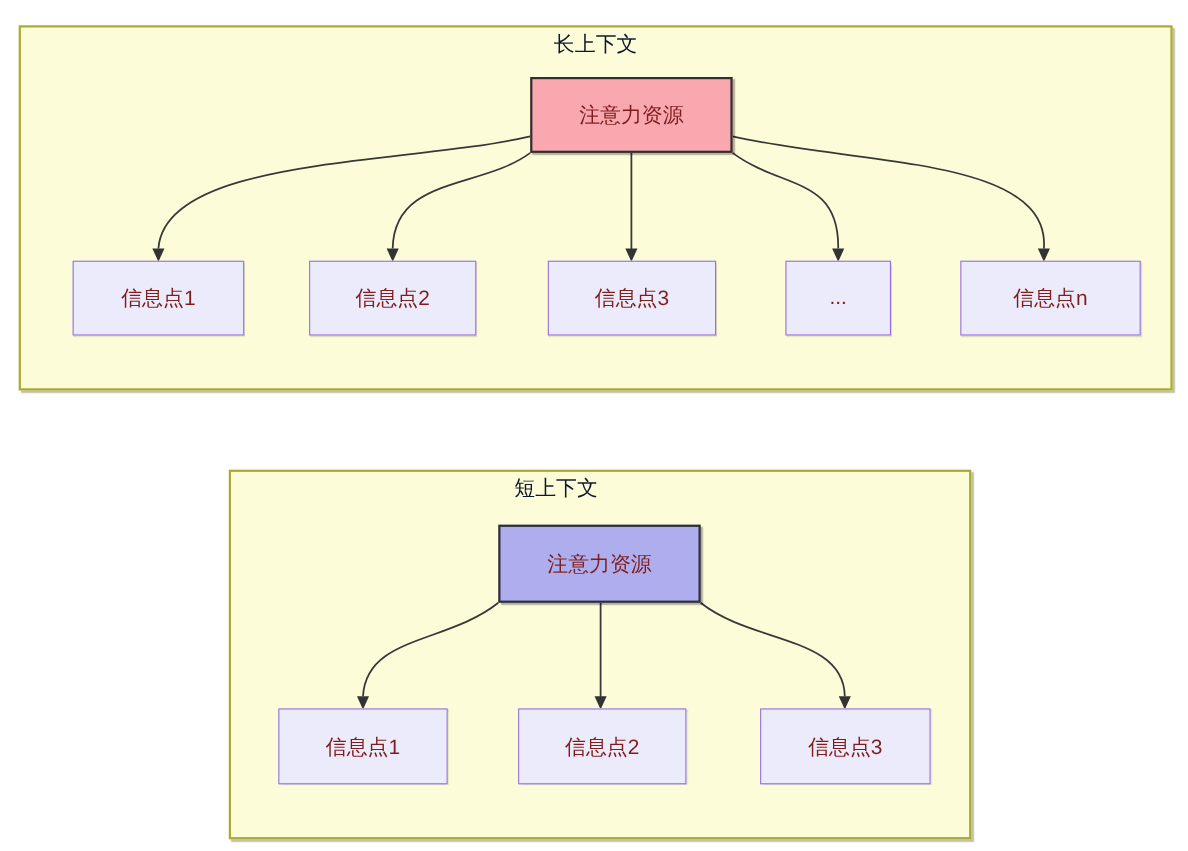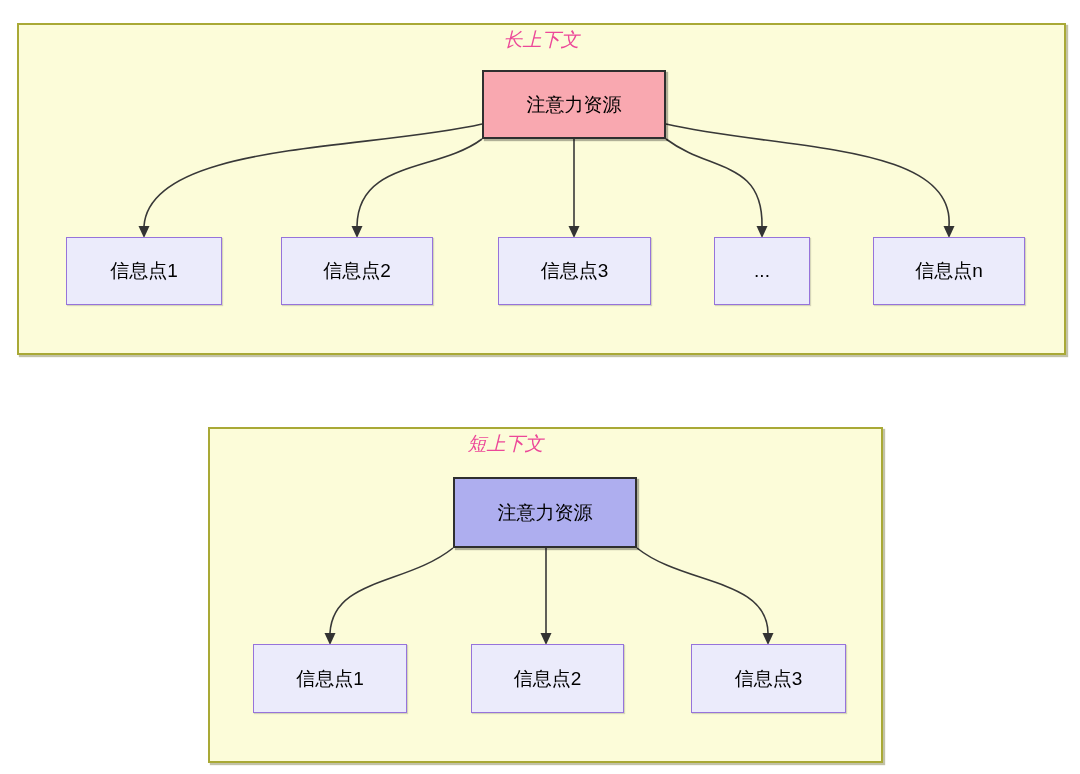--- a/index.html
+++ b/index.html
@@ -17,59 +17,58 @@
     box-shadow:2px 2px 1px rgba(120,120,60,0.45);
     box-sizing:border-box;
     z-index:0;
   }
   .panel-long{left:17px;top:23px;width:1049px;height:332px;}
   .panel-short{left:208px;top:427px;width:675px;height:336px;}
   
   .panel-title{
     position:absolute;
     font-size:19px;
-    color:#ec4899;
+    color:#0f172a;
     text-align:center;
     z-index:3;
     white-space:nowrap;
-    font-style:italic;
   }
   .t-long{left:17px;top:27px;width:1049px;}
   .t-short{left:208px;top:431px;width:595px;}
   
   svg.connectors{position:absolute;left:0;top:0;z-index:1;}
   svg.connectors path{fill:none;stroke:#383838;stroke-width:1.6px;}
   svg.connectors polygon{fill:#333333;stroke:none;}
   
   .box{
     position:absolute;
     display:flex;align-items:center;justify-content:center;
     box-sizing:border-box;
     font-size:19px;
-    color:#000000;
+    color:#7f1d1d;
     z-index:2;
   }
   .source-box{
     border:2.5px solid #2f2f2f;
     box-shadow:2px 2px 1px rgba(0,0,0,0.3);
   }
   .long-source{left:482px;top:70px;width:184px;height:69px;background:#f9a8b0;}
   .short-source{left:453px;top:477px;width:184px;height:71px;background:#aeaeef;}
   .info-box{
     background:#ebebfb;
     border:1.5px solid #9673db;
     box-shadow:1px 1px 1px rgba(0,0,0,0.15);
     justify-content:center;
   }
   .lb{top:237px;height:68px;}
   .lb1{left:66px;width:156px;}
   .lb2{left:281px;width:152px;}
   .lb3{left:498px;width:153px;}
   .lb4{left:714px;width:96px;}
-  .lb5{left:873px;width:152px;}
+  .lb5{left:873px;width:164px;}
   .sb{top:644px;height:69px;}
   .sb1{left:253px;width:154px;}
   .sb2{left:471px;width:153px;}
   .sb3{left:691px;width:155px;}
 </style>
 </head>
 <body>
 
 <div class="canvas">
 

